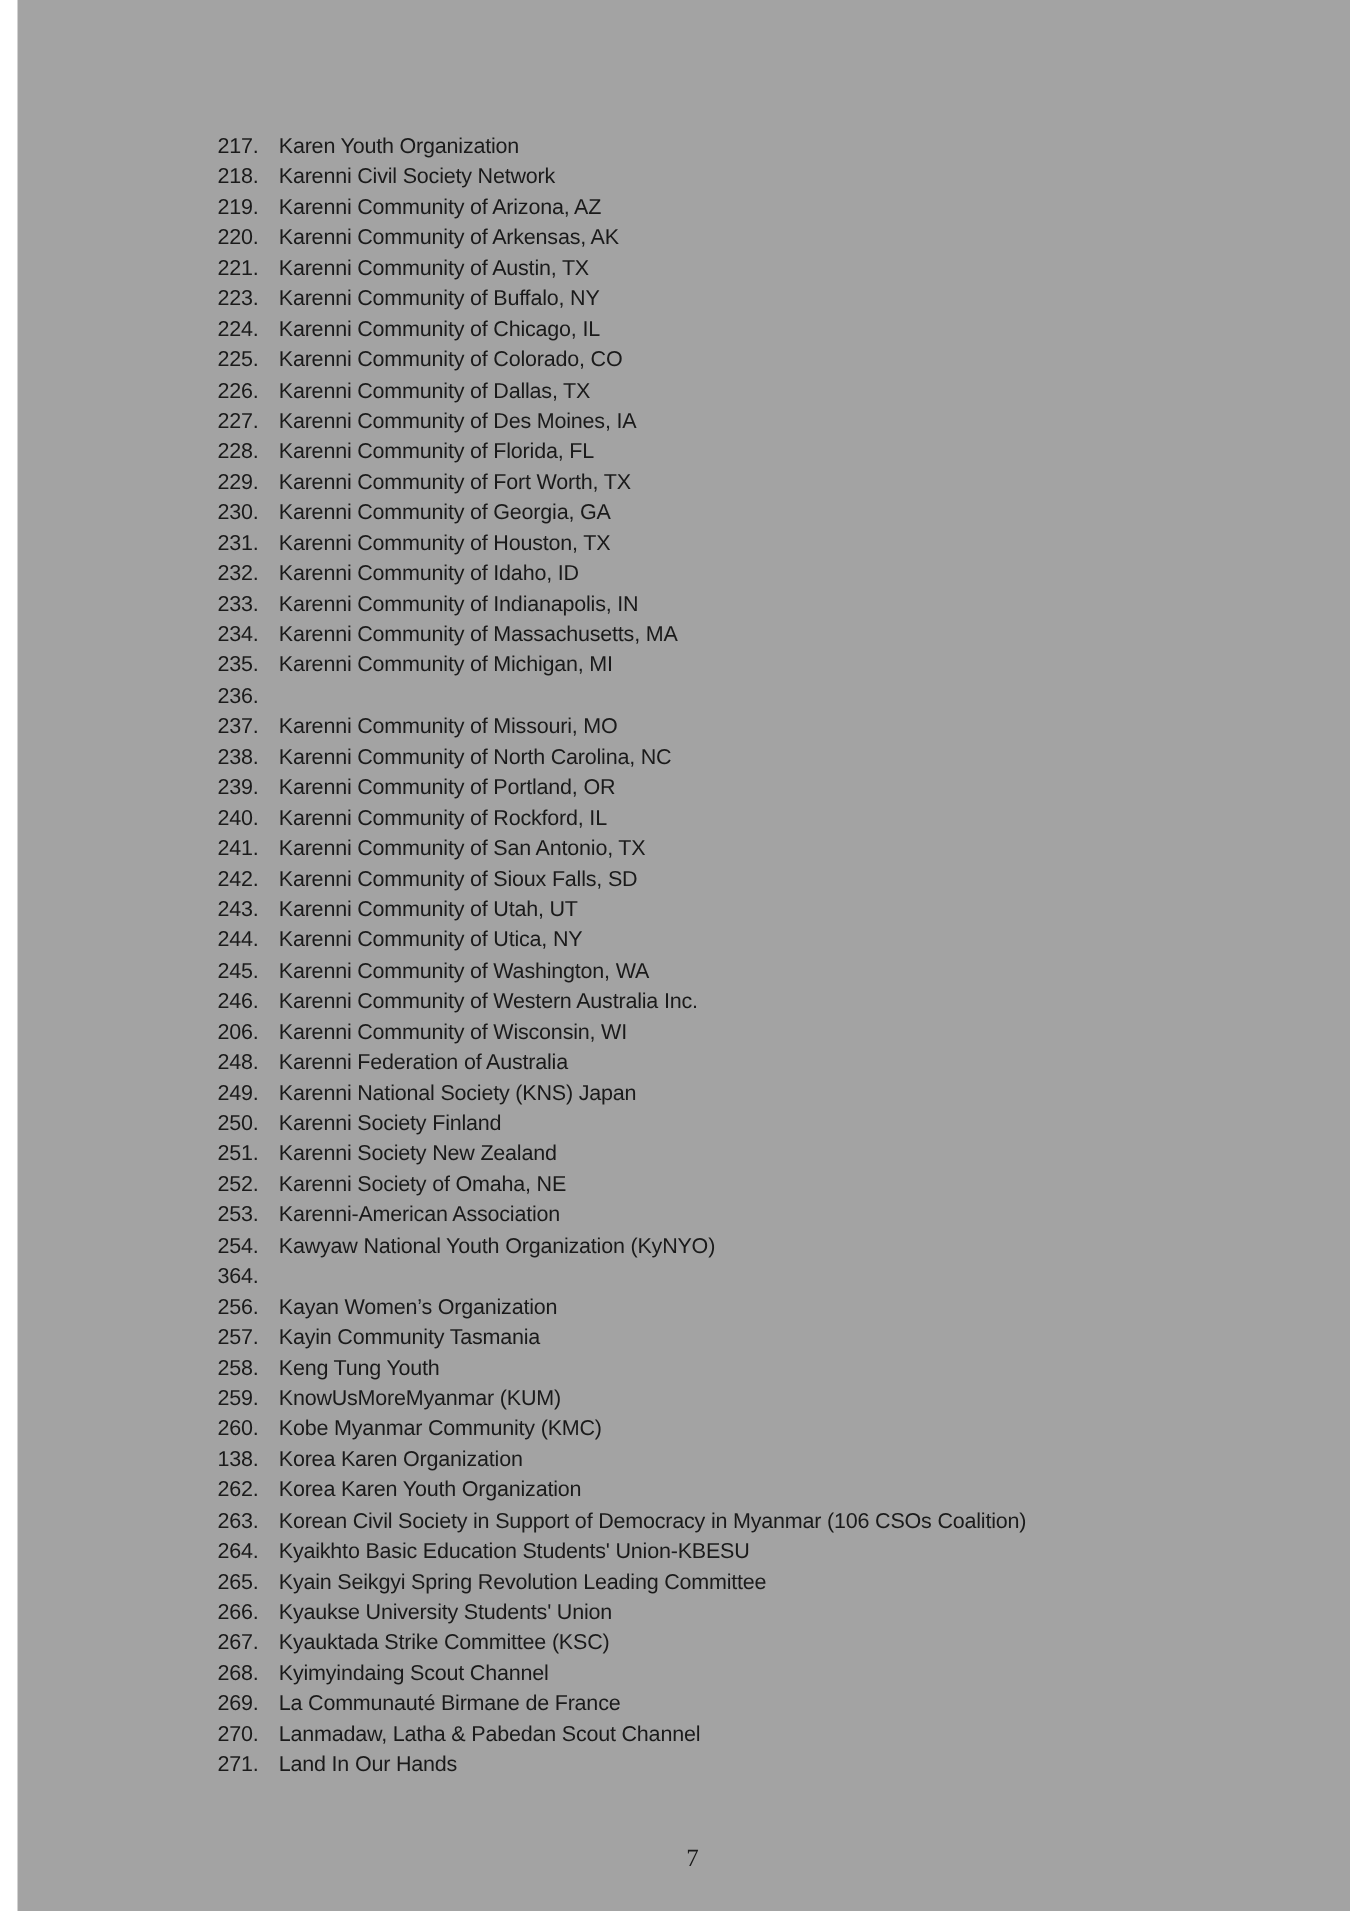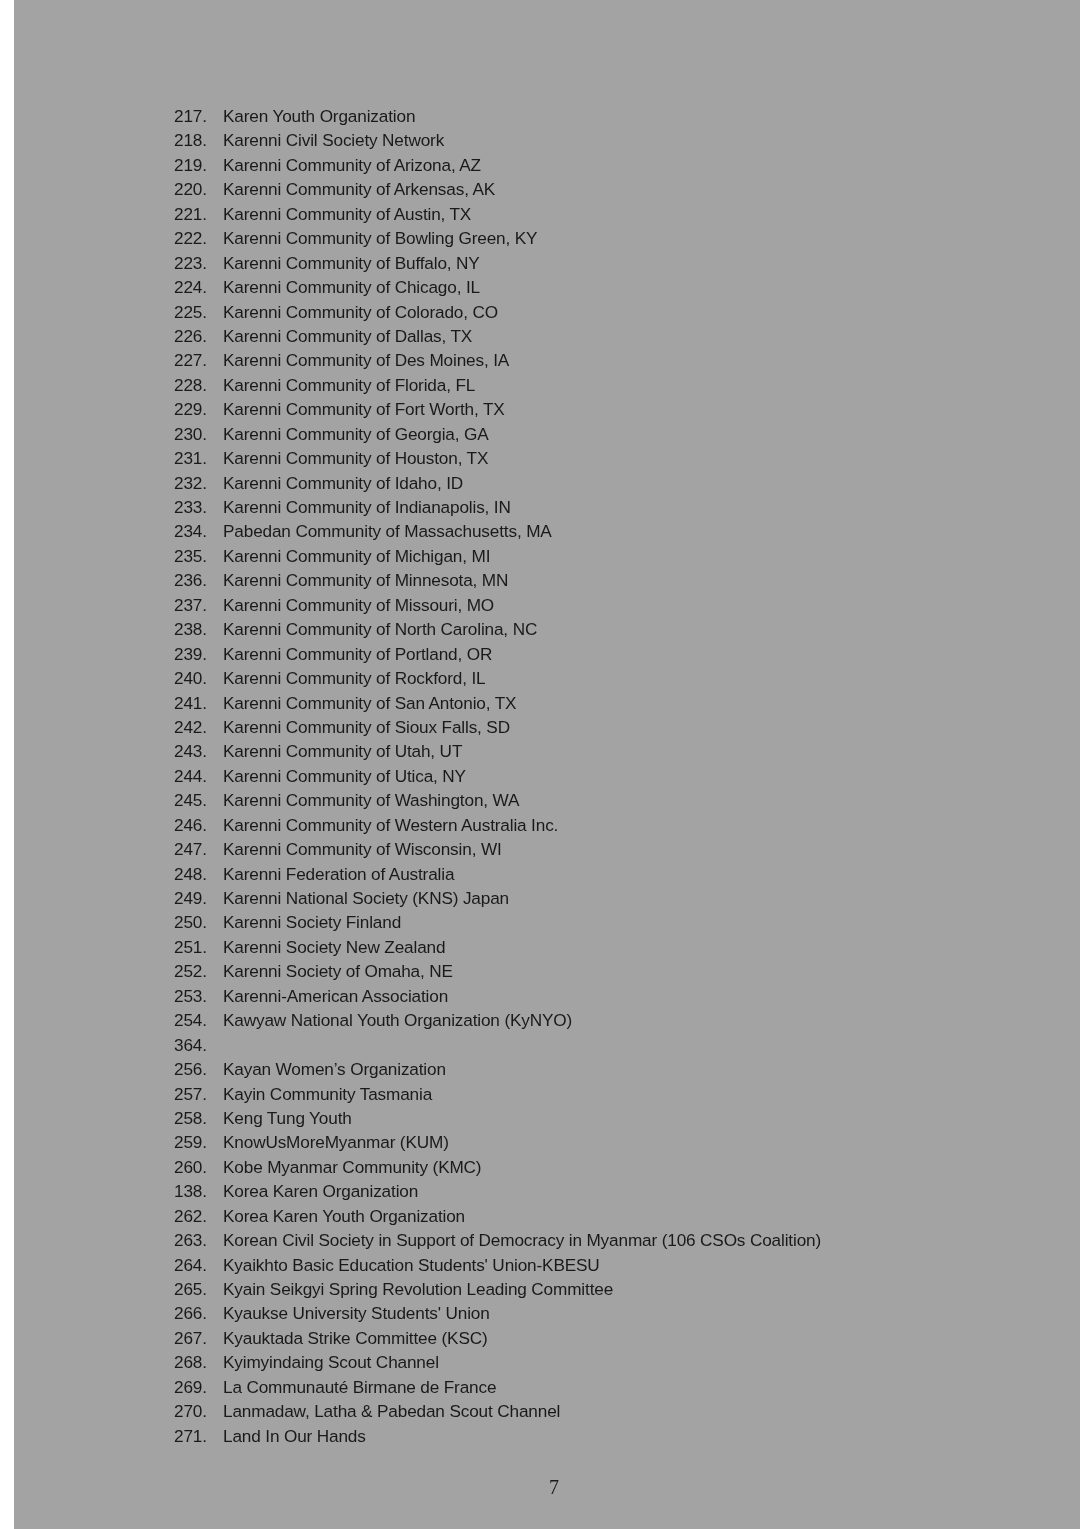--- a/index.html
+++ b/index.html
@@ -77,24 +77,20 @@
       </li>
       <li class="list-item">
         <span class="item-number">220.</span>
         <span class="item-text">Karenni Community of Arkensas, AK</span>
       </li>
       <li class="list-item">
         <span class="item-number">221.</span>
         <span class="item-text">Karenni Community of Austin, TX</span>
       </li>
       <li class="list-item">
-        <span class="item-number">222.</span>
-        <span class="item-text">Karenni Community of Bowling Green, KY</span>
-      </li>
-      <li class="list-item">
         <span class="item-number">223.</span>
         <span class="item-text">Karenni Community of Buffalo, NY</span>
       </li>
       <li class="list-item">
         <span class="item-number">224.</span>
         <span class="item-text">Karenni Community of Chicago, IL</span>
       </li>
       <li class="list-item">
         <span class="item-number">225.</span>
         <span class="item-text">Karenni Community of Colorado, CO</span>
@@ -126,29 +122,28 @@
       <li class="list-item">
         <span class="item-number">232.</span>
         <span class="item-text">Karenni Community of Idaho, ID</span>
       </li>
       <li class="list-item">
         <span class="item-number">233.</span>
         <span class="item-text">Karenni Community of Indianapolis, IN</span>
       </li>
       <li class="list-item">
         <span class="item-number">234.</span>
-        <span class="item-text">Pabedan Community of Massachusetts, MA</span>
+        <span class="item-text">Karenni Community of Massachusetts, MA</span>
       </li>
       <li class="list-item">
         <span class="item-number">235.</span>
         <span class="item-text">Karenni Community of Michigan, MI</span>
       </li>
       <li class="list-item">
         <span class="item-number">236.</span>
-        <span class="item-text">Karenni Community of Minnesota, MN</span>
       </li>
       <li class="list-item">
         <span class="item-number">237.</span>
         <span class="item-text">Karenni Community of Missouri, MO</span>
       </li>
       <li class="list-item">
         <span class="item-number">238.</span>
         <span class="item-text">Karenni Community of North Carolina, NC</span>
       </li>
       <li class="list-item">
@@ -177,21 +172,21 @@
       </li>
       <li class="list-item">
         <span class="item-number">245.</span>
         <span class="item-text">Karenni Community of Washington, WA</span>
       </li>
       <li class="list-item">
         <span class="item-number">246.</span>
         <span class="item-text">Karenni Community of Western Australia Inc.</span>
       </li>
       <li class="list-item">
-        <span class="item-number">247.</span>
+        <span class="item-number">206.</span>
         <span class="item-text">Karenni Community of Wisconsin, WI</span>
       </li>
       <li class="list-item">
         <span class="item-number">248.</span>
         <span class="item-text">Karenni Federation of Australia</span>
       </li>
       <li class="list-item">
         <span class="item-number">249.</span>
         <span class="item-text">Karenni National Society (KNS) Japan</span>
       </li>

